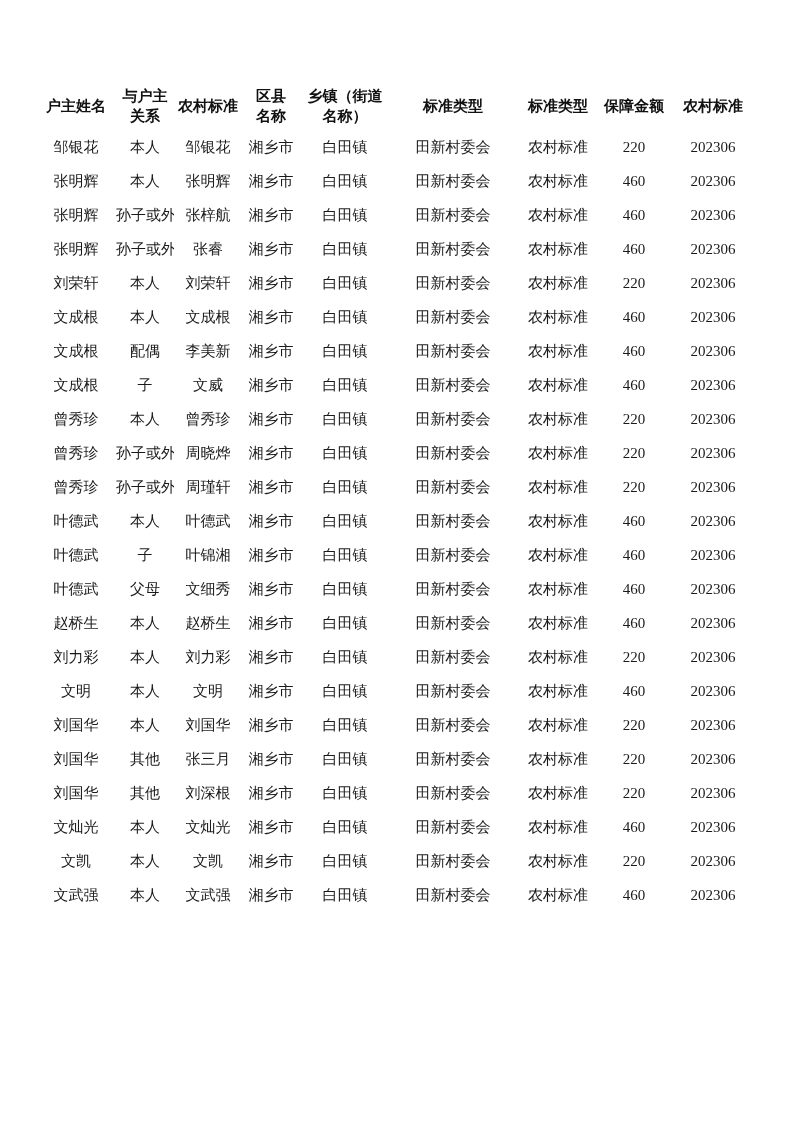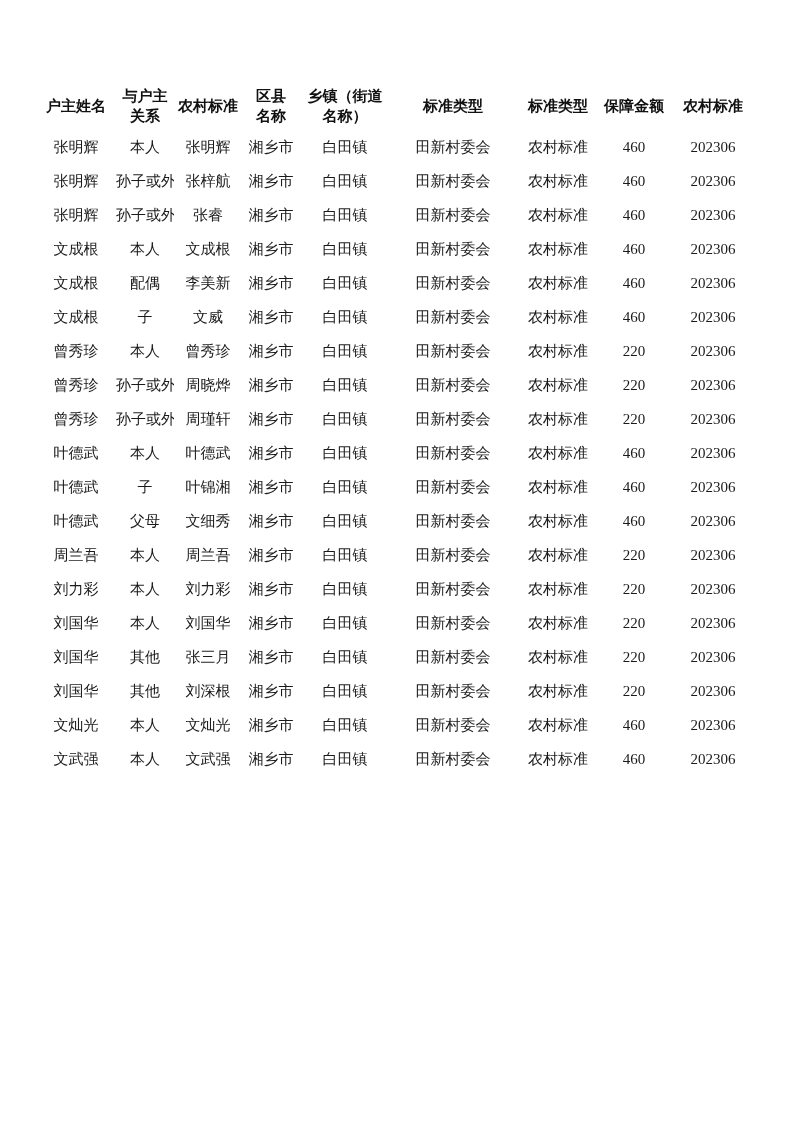--- a/index.html
+++ b/index.html
@@ -80,20 +80,49 @@
 名称）</th>
         <th>标准类型</th>
         <th>标准类型</th>
         <th>保障金额</th>
         <th>农村标准</th>
       </tr>
     </thead>
     <tbody>
         <tr>
     <td>
+            <div class="ci">邹银花</div>
+          </td>
+    <td>
+            <div class="ci">本人</div>
+          </td>
+    <td>
+            <div class="ci">邹银花</div>
+          </td>
+    <td>
+            <div class="ci">湘乡市</div>
+          </td>
+    <td>
+            <div class="ci">白田镇</div>
+          </td>
+    <td>
+            <div class="ci">田新村委会</div>
+          </td>
+    <td>
+            <div class="ci">农村标准</div>
+          </td>
+    <td>
+            <div class="ci">220</div>
+          </td>
+    <td>
+            <div class="ci">202306</div>
+          </td>
+  </tr>
+        <tr>
+    <td>
             <div class="ci">张明辉</div>
           </td>
     <td>
             <div class="ci">本人</div>
           </td>
     <td>
             <div class="ci">张明辉</div>
           </td>
     <td>
             <div class="ci">湘乡市</div>
@@ -167,20 +196,49 @@
           </td>
     <td>
             <div class="ci">460</div>
           </td>
     <td>
             <div class="ci">202306</div>
           </td>
   </tr>
         <tr>
     <td>
+            <div class="ci">刘荣轩</div>
+          </td>
+    <td>
+            <div class="ci">本人</div>
+          </td>
+    <td>
+            <div class="ci">刘荣轩</div>
+          </td>
+    <td>
+            <div class="ci">湘乡市</div>
+          </td>
+    <td>
+            <div class="ci">白田镇</div>
+          </td>
+    <td>
+            <div class="ci">田新村委会</div>
+          </td>
+    <td>
+            <div class="ci">农村标准</div>
+          </td>
+    <td>
+            <div class="ci">220</div>
+          </td>
+    <td>
+            <div class="ci">202306</div>
+          </td>
+  </tr>
+        <tr>
+    <td>
             <div class="ci">文成根</div>
           </td>
     <td>
             <div class="ci">本人</div>
           </td>
     <td>
             <div class="ci">文成根</div>
           </td>
     <td>
             <div class="ci">湘乡市</div>
@@ -428,42 +486,42 @@
           </td>
     <td>
             <div class="ci">460</div>
           </td>
     <td>
             <div class="ci">202306</div>
           </td>
   </tr>
         <tr>
     <td>
-            <div class="ci">周兰吾</div>
-          </td>
-    <td>
-            <div class="ci">本人</div>
-          </td>
-    <td>
-            <div class="ci">周兰吾</div>
-          </td>
-    <td>
-            <div class="ci">湘乡市</div>
-          </td>
-    <td>
-            <div class="ci">白田镇</div>
-          </td>
-    <td>
-            <div class="ci">田新村委会</div>
-          </td>
-    <td>
-            <div class="ci">农村标准</div>
-          </td>
-    <td>
-            <div class="ci">220</div>
+            <div class="ci">赵桥生</div>
+          </td>
+    <td>
+            <div class="ci">本人</div>
+          </td>
+    <td>
+            <div class="ci">赵桥生</div>
+          </td>
+    <td>
+            <div class="ci">湘乡市</div>
+          </td>
+    <td>
+            <div class="ci">白田镇</div>
+          </td>
+    <td>
+            <div class="ci">田新村委会</div>
+          </td>
+    <td>
+            <div class="ci">农村标准</div>
+          </td>
+    <td>
+            <div class="ci">460</div>
           </td>
     <td>
             <div class="ci">202306</div>
           </td>
   </tr>
         <tr>
     <td>
             <div class="ci">刘力彩</div>
           </td>
     <td>
@@ -486,20 +544,49 @@
           </td>
     <td>
             <div class="ci">220</div>
           </td>
     <td>
             <div class="ci">202306</div>
           </td>
   </tr>
         <tr>
     <td>
+            <div class="ci">文明</div>
+          </td>
+    <td>
+            <div class="ci">本人</div>
+          </td>
+    <td>
+            <div class="ci">文明</div>
+          </td>
+    <td>
+            <div class="ci">湘乡市</div>
+          </td>
+    <td>
+            <div class="ci">白田镇</div>
+          </td>
+    <td>
+            <div class="ci">田新村委会</div>
+          </td>
+    <td>
+            <div class="ci">农村标准</div>
+          </td>
+    <td>
+            <div class="ci">460</div>
+          </td>
+    <td>
+            <div class="ci">202306</div>
+          </td>
+  </tr>
+        <tr>
+    <td>
             <div class="ci">刘国华</div>
           </td>
     <td>
             <div class="ci">本人</div>
           </td>
     <td>
             <div class="ci">刘国华</div>
           </td>
     <td>
             <div class="ci">湘乡市</div>
@@ -595,20 +682,49 @@
             <div class="ci">白田镇</div>
           </td>
     <td>
             <div class="ci">田新村委会</div>
           </td>
     <td>
             <div class="ci">农村标准</div>
           </td>
     <td>
             <div class="ci">460</div>
+          </td>
+    <td>
+            <div class="ci">202306</div>
+          </td>
+  </tr>
+        <tr>
+    <td>
+            <div class="ci">文凯</div>
+          </td>
+    <td>
+            <div class="ci">本人</div>
+          </td>
+    <td>
+            <div class="ci">文凯</div>
+          </td>
+    <td>
+            <div class="ci">湘乡市</div>
+          </td>
+    <td>
+            <div class="ci">白田镇</div>
+          </td>
+    <td>
+            <div class="ci">田新村委会</div>
+          </td>
+    <td>
+            <div class="ci">农村标准</div>
+          </td>
+    <td>
+            <div class="ci">220</div>
           </td>
     <td>
             <div class="ci">202306</div>
           </td>
   </tr>
         <tr>
     <td>
             <div class="ci">文武强</div>
           </td>
     <td>

